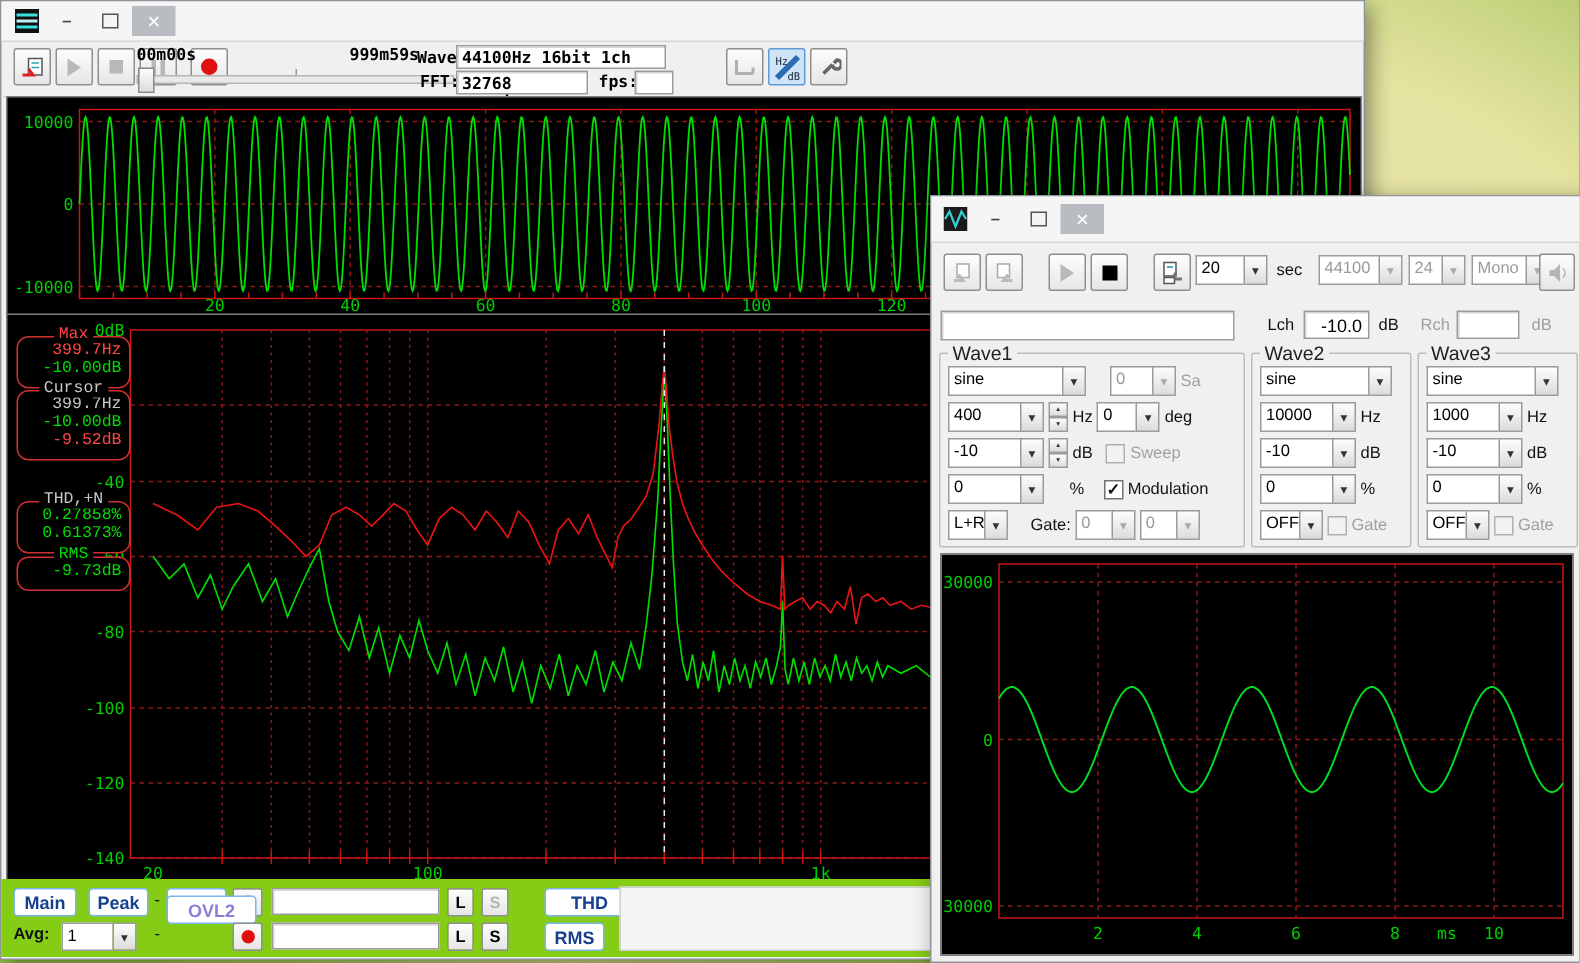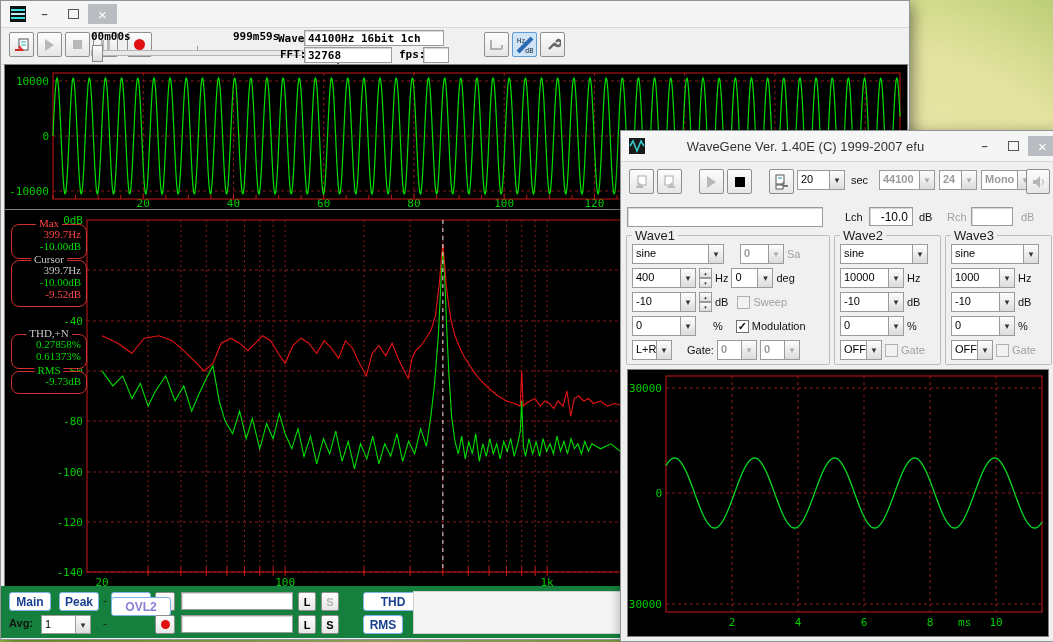--- a/index.html
+++ b/index.html
@@ -22,21 +22,21 @@
       border-radius:2px;display:flex;align-items:center;justify-content:center;}
   .sunk{box-sizing:border-box;background:#fff;border:1px solid #9b9b9b;
         box-shadow:inset 1px 1px 0 #d7d7d7;}
   .mono{font-family:"DejaVu Sans Mono",monospace;font-weight:bold;}
   .cmb{display:flex;height:20px;box-sizing:border-box;}
   .cmb .val{flex:1;box-sizing:border-box;background:#fff;border:1px solid #9b9b9b;border-right:0;
             padding:2px 3px 0 3px;font-size:11px;white-space:nowrap;overflow:hidden;}
   .cmb .arr{width:16px;box-sizing:border-box;background:linear-gradient(#fdfdfd,#dcdcdc);
             border:1px solid #9b9b9b;text-align:center;font-size:9px;color:#333;line-height:18px;}
   .cmb .arr::after{content:"▾";}
-  .cmb.dis .val{color:#9a9a9a;font-weight:bold;}
+  .cmb.dis .val{color:#9a9a9a;}
   .cmb.dis .arr{color:#aaa;}
   .spn{display:flex;flex-direction:column;width:13px;height:20px;box-sizing:border-box;}
   .sb{flex:1;box-sizing:border-box;background:linear-gradient(#fdfdfd,#dcdcdc);border:1px solid #9b9b9b;
       font-size:5px;color:#333;text-align:center;line-height:8px;}
   .sb.u::after{content:"▴";} .sb.d::after{content:"▾";}
   .chk{width:13px;height:13px;box-sizing:border-box;background:#fff;border:1px solid #707070;
        display:inline-flex;align-items:center;justify-content:center;font-size:11px;color:#111;}
   .chk.on::after{content:"✓";font-weight:bold;}
   .chk.dis{background:#f2f2f2;border-color:#b0b0b0;}
   .lb{font-size:11px;color:#111;white-space:nowrap;}
@@ -49,24 +49,24 @@
   #ws .tbar{height:26px;}
   .wstool{position:absolute;left:0;top:27px;width:100%;height:36px;border-bottom:1px solid #dcdcdc;}
   .tbtn{position:absolute;width:25px;height:25px;top:4px;}
   .tri{width:0;height:0;border-top:6px solid transparent;border-bottom:6px solid transparent;border-left:9px solid #b8b8b8;}
   .sq{width:9px;height:9px;background:#b8b8b8;}
   .pau{display:flex;gap:3px;} .pau i{width:3px;height:10px;background:#b8b8b8;}
   .rec{width:11px;height:11px;border-radius:50%;background:#e01010;}
   .blue{background:#cfe4f7;border-color:#5f9bd5;}
   .panel{position:absolute;background:#000;}
   .ro{position:absolute;box-sizing:border-box;border:1px solid #d03030;border-radius:8px;background:#000;
-      font-family:Liberation Serif, serif;font-size:11px;text-align:right;padding:3px 5px 1px 2px;line-height:12px;}
+      font-family:Liberation Mono, monospace;font-size:11px;text-align:right;padding:3px 5px 1px 2px;line-height:12px;}
   .ro .rl{position:absolute;top:-7px;left:50%;transform:translateX(-50%);background:#000;padding:0 3px;font-size:11px;line-height:11px;}
   .grn{color:#00dd00;} .red{color:#ff4545;} .gry{color:#c8c8c8;}
-  .bbar{position:absolute;left:0;top:585px;width:908px;height:52px;background:#15803d;}
+  .bbar{position:absolute;left:0;top:585px;width:908px;height:52px;background:#84cc16;}
   .tog{box-sizing:border-box;position:absolute;height:19px;background:#fff;border:1px solid #7eb4ea;border-radius:3px;
        font:bold 12px "Liberation Sans",sans-serif;color:#17408f;display:flex;align-items:center;justify-content:center;}
   .sm3{position:absolute;width:20px;height:19px;}
   .statuspanel{position:absolute;box-sizing:border-box;border:1px solid #d0d0d0;background:#f4f4f4;}
   
   #wg{left:620px;top:130px;width:436px;height:510px;}
   #wg .tbar{height:30px;}
   svg text{font-family:"DejaVu Sans Mono",monospace;}
 </style>
 </head>
@@ -346,21 +346,20 @@
     <div class="statuspanel" style="left:412px;top:5px;width:488px;height:43px"></div>
   </div>
 </div>
 
 <div class="win" id="wg">
   <div class="tbar">
     <svg width="16" height="16" style="margin-left:8px">
       <rect width="16" height="16" fill="#1a1a1a"></rect>
       <polyline points="1,8 4,3 8,13 12,3 15,8" fill="none" stroke="#35d0d0" stroke-width="1.5"></polyline>
     </svg>
-    <div class="ttl">WaveGene  Ver. 1.40E  (C) 1999-2007 efu</div>
     <div class="caps">
       <div class="cap mn"></div>
       <div class="cap mx"></div>
       <div class="cap cl"></div>
     </div>
   </div>
 
   <div style="position:absolute;left:0;top:32px;width:100%;height:40px">
     <div class="tbtn b3" style="left:8px;top:6px">
       <svg width="16" height="16">

